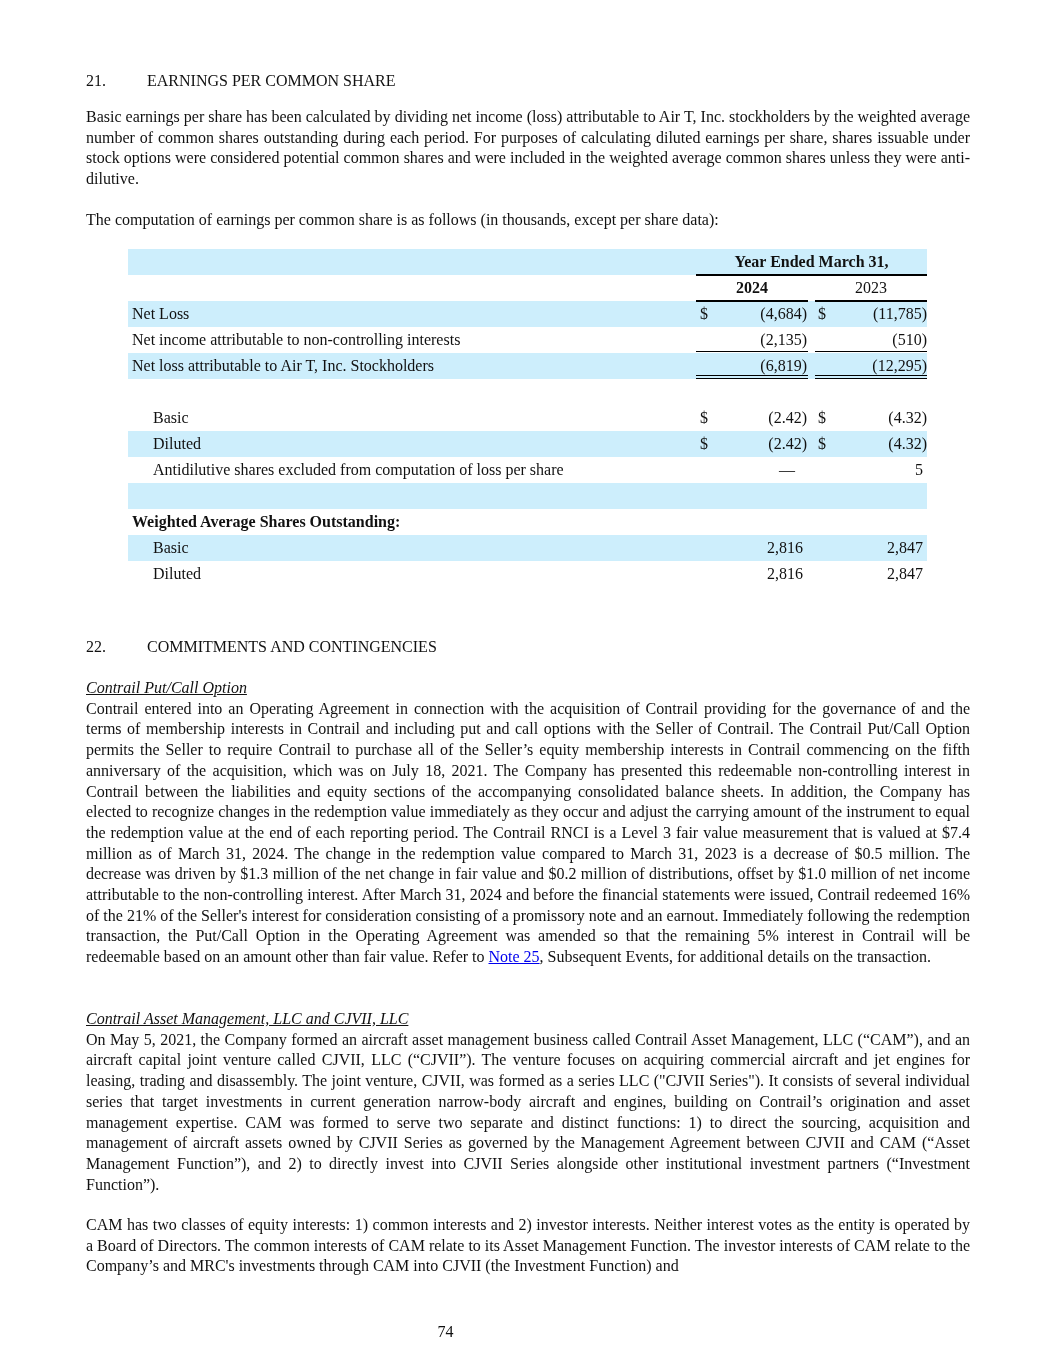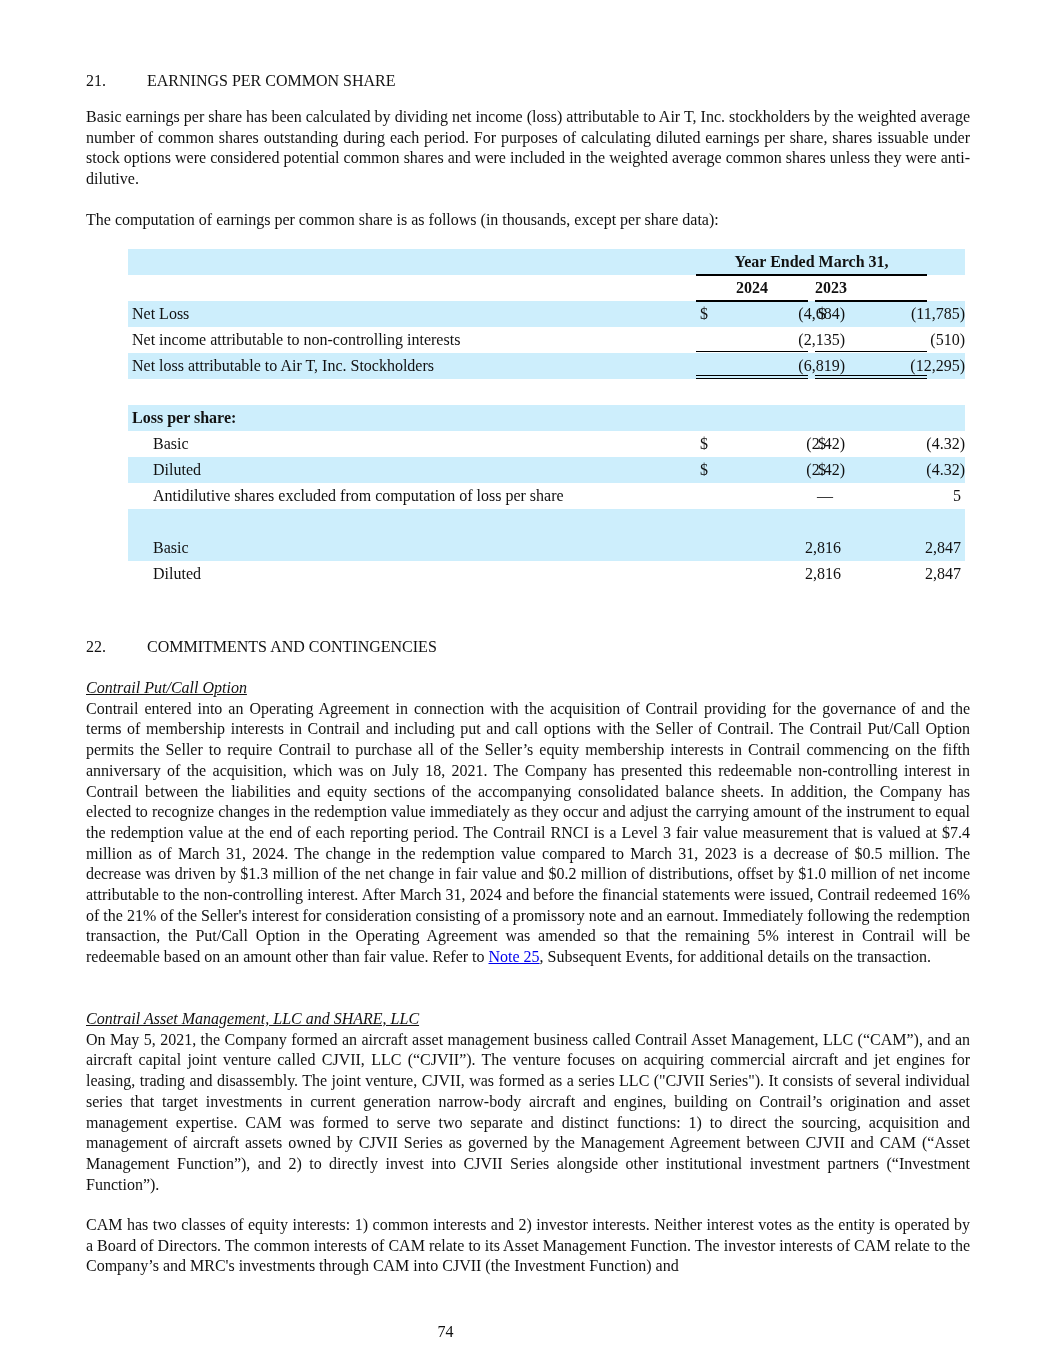--- a/index.html
+++ b/index.html
@@ -10,33 +10,33 @@
   }
   .page { position: absolute; left: 86px; top: 0; width: 884px; }
   .heading { position: absolute; left: 0; white-space: nowrap; }
   .heading .num { display: inline-block; width: 61px; font-family: Liberation Serif, serif; }
   .para { position: absolute; left: 0; width: 884px; text-align: justify; text-align-last: left; }
   .subhead { font-style: italic; text-decoration: underline; }
   a.link { color: #0000ee; text-decoration: underline; margin-top: 39px; }
 
   
   .tbl { position: absolute; left: 42px; top: 249px; width: 799px; }
-  .row { position: relative; height: 26px; width: 799px; padding-left: 38px; }
+  .row { position: relative; height: 26px; width: 799px; }
   .row.shade { background: #cdeefc; }
   .row .lbl { position: absolute; left: 4px; top: 3px; white-space: nowrap; }
   .row .lbl.indent { left: 25px; }
   .row .lbl.bold { font-weight: bold; }
   .cell { position: absolute; top: 3px; white-space: nowrap; }
   .dollar1 { left: 572px; }
   .dollar2 { left: 690px; }
   .v1 { right: 120px; text-align: right; }
   .v2 { right: 0px; text-align: right; }
   .hdr-span { position: absolute; left: 568px; width: 231px; top: 3px; text-align: center; font-weight: bold; }
   .hdr-year1 { position: absolute; left: 568px; width: 112px; top: 3px; text-align: center; font-weight: bold; }
-  .hdr-year2 { position: absolute; left: 687px; width: 112px; top: 3px; text-align: left; font-weight: bold; }
+  .hdr-year2 { position: absolute; left: 687px; width: 112px; top: 3px; text-align: center; font-weight: normal; }
   .line { position: absolute; background: #000; }
   .footer { position: absolute; left: 0; width: 891px; top: 1322px; text-align: center; }
 </style>
 </head>
 <body>
 
 <div class="page">
 
   <div class="heading" style="top:71px;">
     <span class="num">21.</span><span>EARNINGS PER COMMON SHARE</span>
@@ -71,23 +71,20 @@
     </div>
 
     <div class="row shade">
       <span class="lbl">Net loss attributable to Air T, Inc. Stockholders</span>
       <span class="cell v1">(6,819)</span>
       <span class="cell v2">(12,295)</span>
     </div>
 
     <div class="row"></div>
 
-    <div class="row shade">
-      <span class="lbl bold">Loss per share:</span>
-    </div>
 
     <div class="row">
       <span class="lbl indent">Basic</span>
       <span class="cell dollar1">$</span>
       <span class="cell v1">(2.42)</span>
       <span class="cell dollar2">$</span>
       <span class="cell v2">(4.32)</span>
     </div>
 
     <div class="row shade">
@@ -99,20 +96,23 @@
     </div>
 
     <div class="row">
       <span class="lbl indent">Antidilutive shares excluded from computation of loss per share</span>
       <span class="cell v1" style="right:132px;">—</span>
       <span class="cell v2" style="right:4px;">5</span>
     </div>
 
     <div class="row shade"></div>
 
+    <div class="row">
+      <span class="lbl bold">Weighted Average Shares Outstanding:</span>
+    </div>
 
     <div class="row shade">
       <span class="lbl indent">Basic</span>
       <span class="cell v1" style="right:124px;">2,816</span>
       <span class="cell v2" style="right:4px;">2,847</span>
     </div>
 
     <div class="row">
       <span class="lbl indent">Diluted</span>
       <span class="cell v1" style="right:124px;">2,816</span>
@@ -133,20 +133,20 @@
   <div class="heading" style="top:637px;">
     <span class="num">22.</span><span>COMMITMENTS AND CONTINGENCIES</span>
   </div>
 
   <div class="para" style="top:678px;">
     <div class="subhead">Contrail Put/Call Option</div>
     <div><span>Contrail entered into an Operating Agreement in connection with the acquisition of Contrail providing for the governance of and the terms of membership interests in Contrail and including put and call options with the Seller of Contrail. The Contrail Put/Call Option permits the Seller to require Contrail to purchase all of the Seller’s equity membership interests in Contrail commencing on the fifth anniversary of the acquisition, which was on July 18, 2021. The Company has presented this redeemable non-controlling interest in Contrail between the liabilities and equity sections of the accompanying consolidated balance sheets. In addition, the Company has elected to recognize changes in the redemption value immediately as they occur and adjust the carrying amount of the instrument to equal the redemption value at the end of each reporting period. The Contrail RNCI is a Level 3 fair value measurement that is valued at $7.4 million as of March 31, 2024. The change in the redemption value compared to March 31, 2023 is a decrease of $0.5 million. The decrease was driven by $1.3 million of the net change in fair value and $0.2 million of distributions, offset by $1.0 million of net income attributable to the non-controlling interest. After March 31, 2024 and before the financial statements were issued, Contrail redeemed 16% of the 21% of the Seller's interest for consideration consisting of a promissory note and an earnout. Immediately following the redemption transaction, the Put/Call Option in the Operating Agreement was amended so that the remaining 5% interest in Contrail will be redeemable based on an amount other than fair value. Refer to </span><a class="link">Note 25</a><span>, Subsequent Events, for additional details on the transaction.</span></div>
   </div>
 
   <div class="para" style="top:1009px;">
-    <div class="subhead">Contrail Asset Management, LLC and SHARE, LLC</div>
+    <div class="subhead">Contrail Asset Management, LLC and CJVII, LLC</div>
     <div>On May 5, 2021, the Company formed an aircraft asset management business called Contrail Asset Management, LLC (“CAM”), and an aircraft capital joint venture called CJVII, LLC (“CJVII”). The venture focuses on acquiring commercial aircraft and jet engines for leasing, trading and disassembly. The joint venture, CJVII, was formed as a series LLC ("CJVII Series").  It consists of several individual series that target investments in current generation narrow-body aircraft and engines, building on Contrail’s origination and asset management expertise. CAM was formed to serve two separate and distinct functions: 1) to direct the sourcing, acquisition and management of aircraft assets owned by CJVII Series as governed by the Management Agreement between CJVII and CAM (“Asset Management Function”), and 2) to directly invest into CJVII Series alongside other institutional investment partners (“Investment Function”).</div>
   </div>
 
   <div class="para" style="top:1215px;">CAM has two classes of equity interests: 1) common interests and 2) investor interests. Neither interest votes as the entity is operated by a Board of Directors. The common interests of CAM relate to its Asset Management Function. The investor interests of CAM relate to the Company’s and MRC's investments through CAM into CJVII (the Investment Function) and</div>
 </div>
 
 <div class="footer">74</div>
 
 </body></html>

